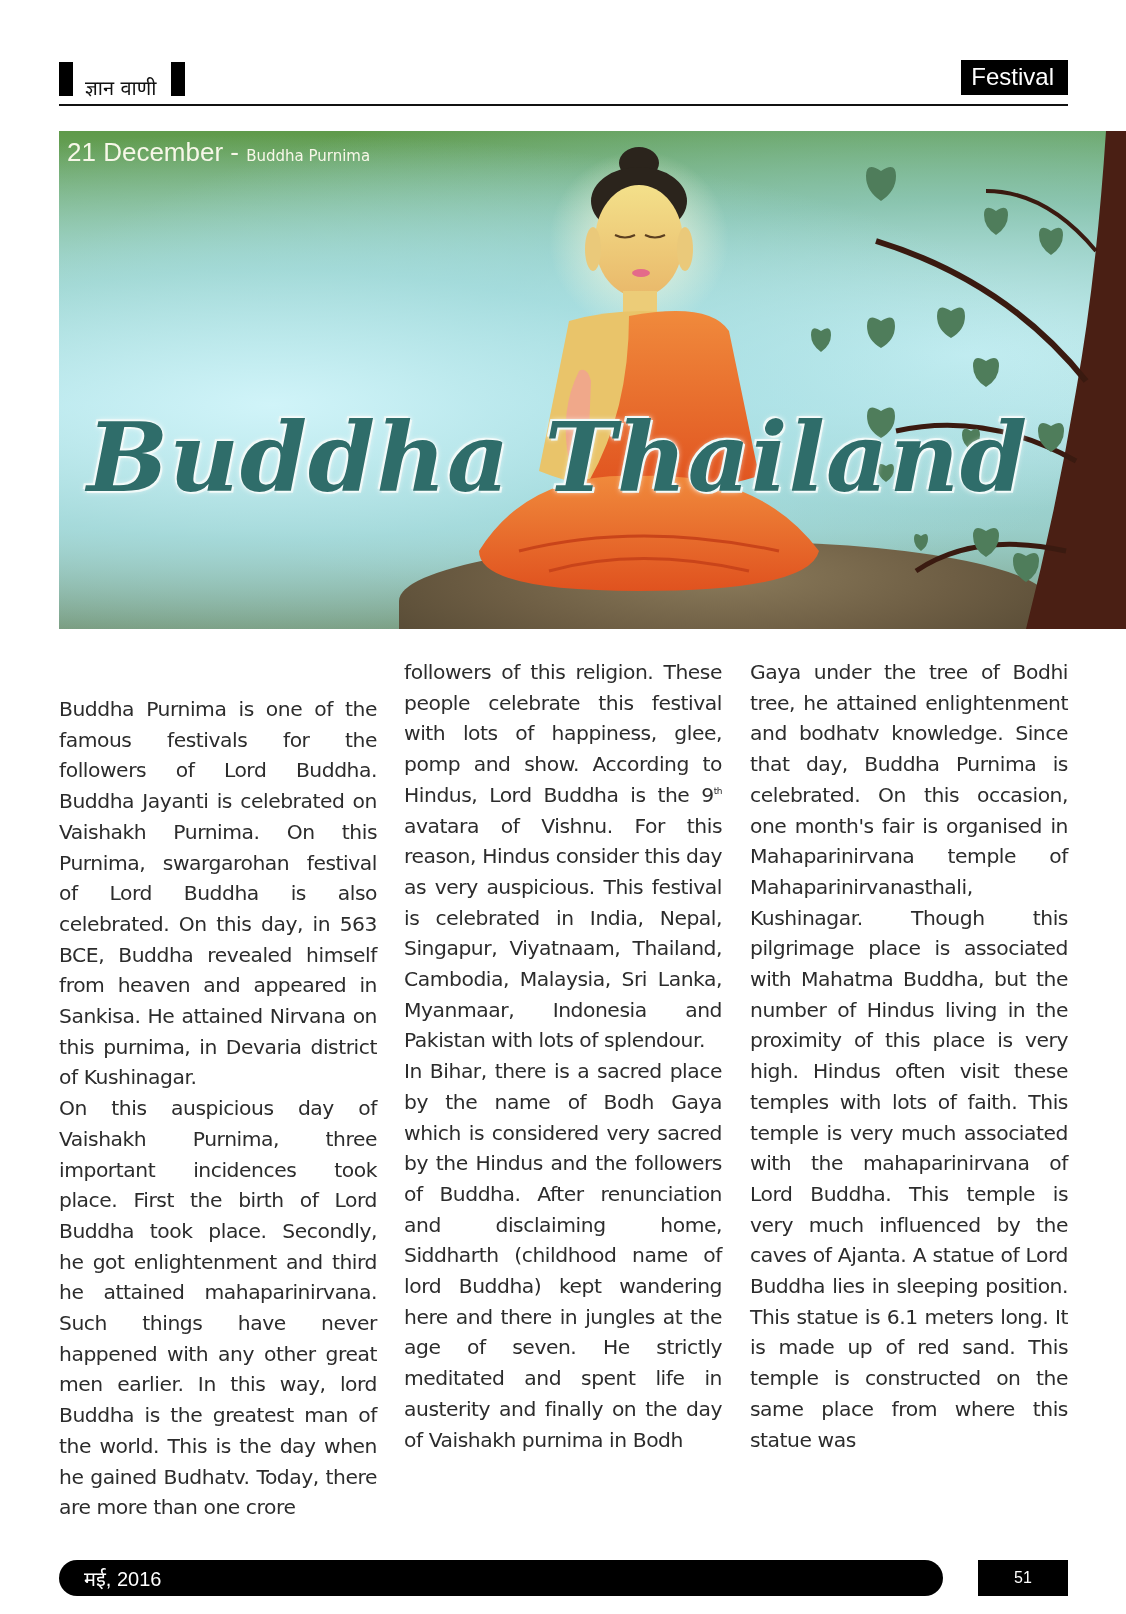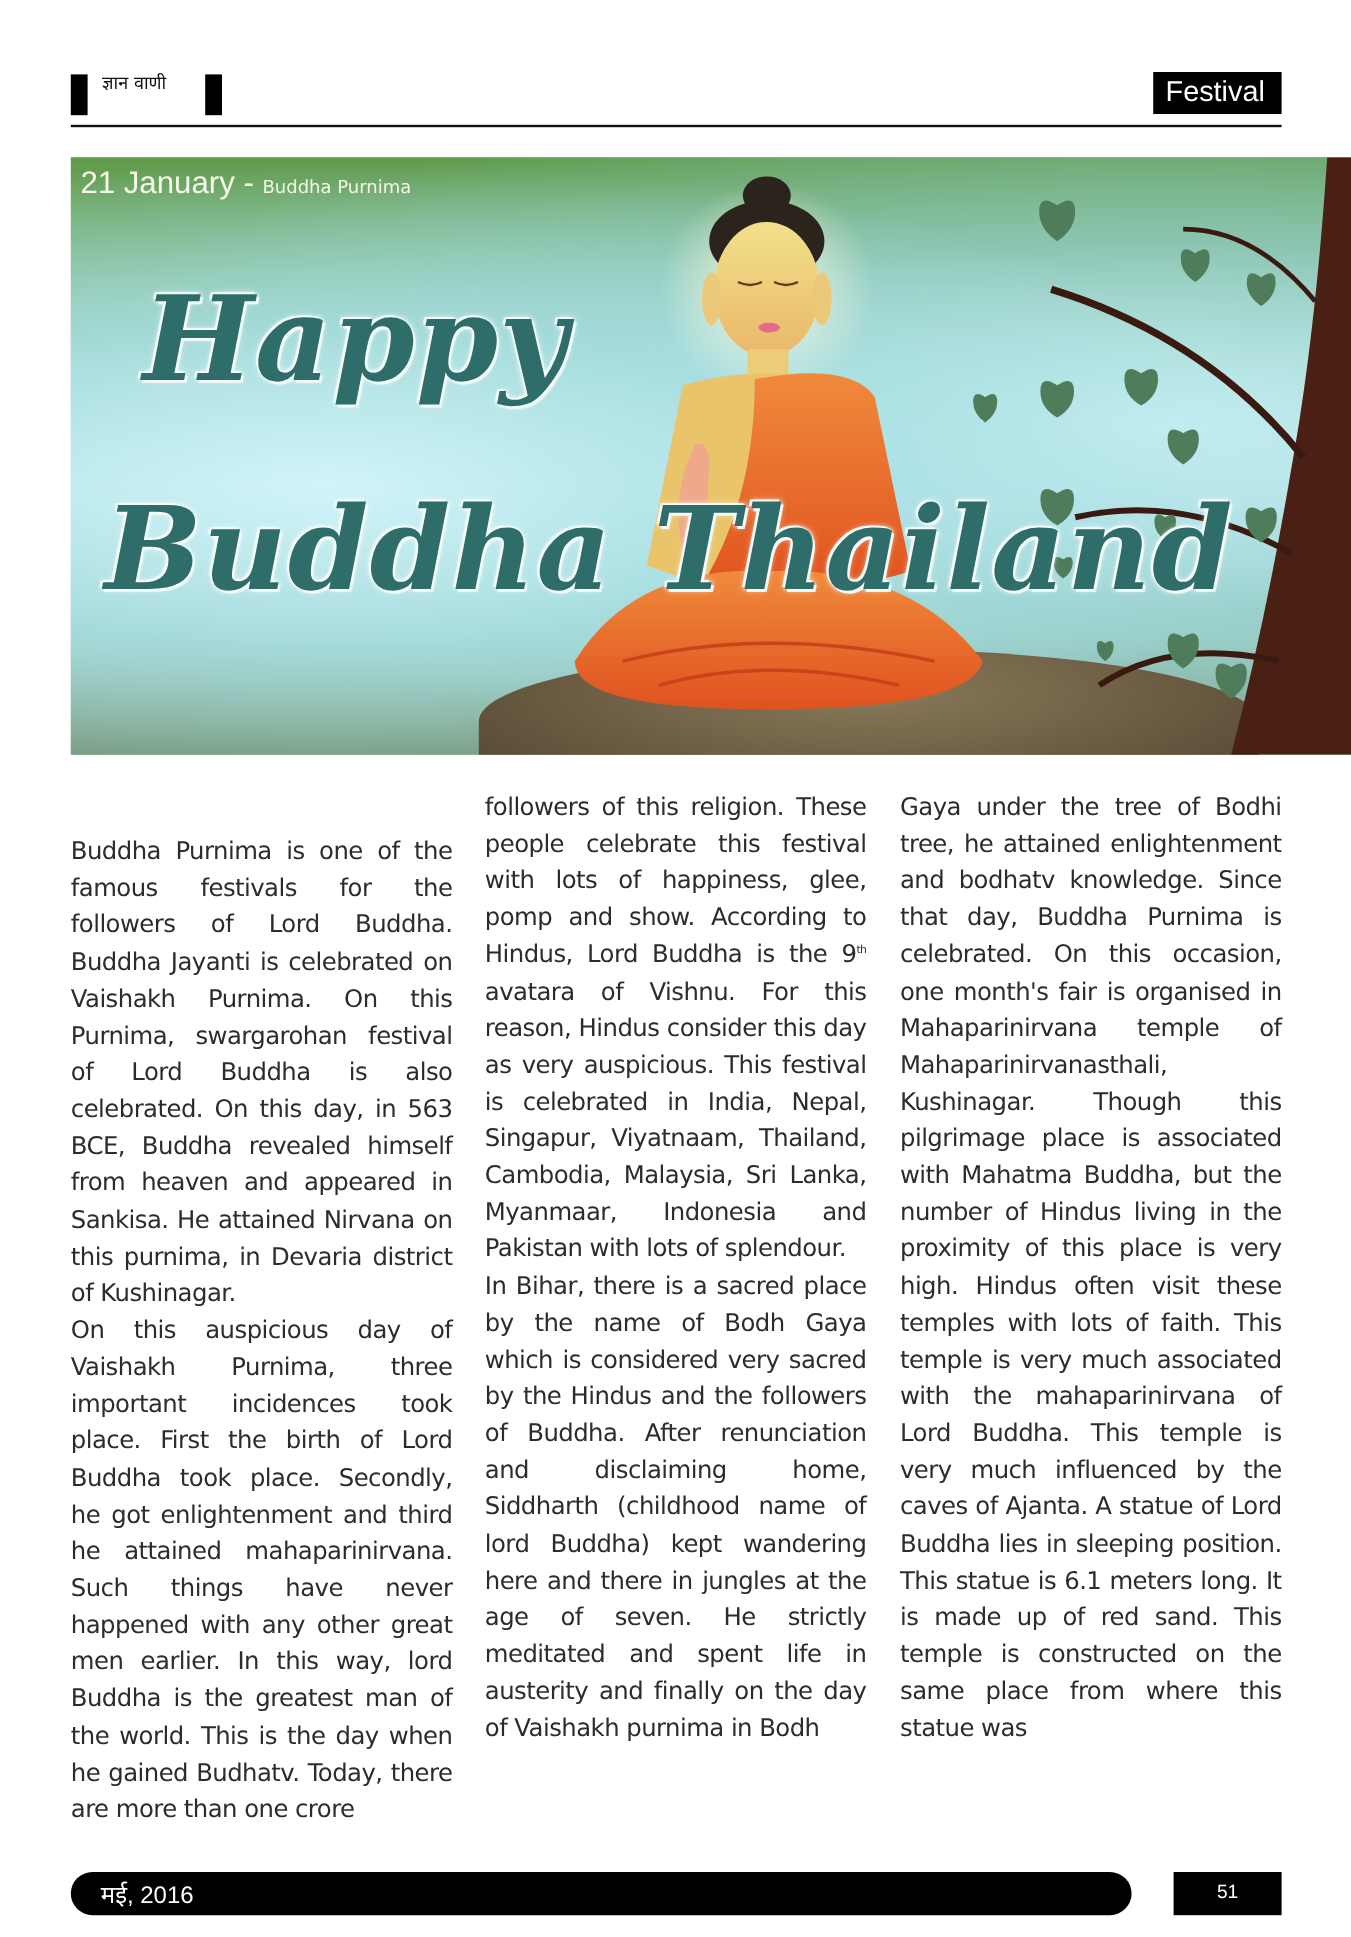--- a/index.html
+++ b/index.html
@@ -4,21 +4,21 @@
 <style>
   html, body { margin: 0; padding: 0; background: #ffffff; }
   body { width: 1126px; height: 1614px; position: relative; overflow: hidden;
          font-family: "DejaVu Sans", sans-serif; color: #2b2b2b; }
 
   
   .header { position: absolute; left: 59px; top: 58px; width: 1009px; height: 48px; }
   .hdr-block { position: absolute; top: 4px; width: 14px; height: 34px; background: #000; }
   .hdr-block.left { left: 0; }
   .hdr-block.right { left: 112px; }
-  .hdr-brand { position: absolute; left: 26px; top: 0; font-size: 15px; color: #111;
+  .hdr-brand { position: absolute; left: 26px; top: 16px; font-size: 20px; color: #111;
                font-family: "DejaVu Sans", sans-serif; }
   .hdr-section { position: absolute; right: 0; top: 2px; background: #000; color: #fff;
                  font-size: 24px; padding: 1px 14px 2px 10px; line-height: 32px;
                  font-family: "Liberation Sans", sans-serif; }
   .hdr-rule { position: absolute; left: 0; right: 0; top: 46px; height: 2px; background: #111; }
 
   
   .banner { position: absolute; left: 59px; top: 131px; width: 1067px; height: 498px; overflow: hidden;
             background:
               radial-gradient(ellipse at 20% 55%, rgba(210,245,250,0.95) 0%, rgba(170,225,230,0.7) 35%, rgba(90,150,110,0.0) 70%),
@@ -64,21 +64,21 @@
 <div class="header">
   <div class="hdr-block left"></div>
   <div class="hdr-brand">ज्ञान वाणी</div>
   <div class="hdr-block right"></div>
   <div class="hdr-section">Festival</div>
   <div class="hdr-rule"></div>
 </div>
 
 <div class="banner">
   <div class="banner-caption">
-    <span class="date">21 January - </span><span class="name">Buddha Purnima</span>
+    <span class="date">21 December - </span><span class="name">Buddha Purnima</span>
   </div>
 
   <div class="rock"></div>
 
   <svg class="buddha" viewBox="0 0 440 498">
     <defs>
       <radialGradient id="halo" cx="50%" cy="50%" r="50%">
         <stop offset="0%" stop-color="#fffbe0" stop-opacity="0.9"></stop>
         <stop offset="100%" stop-color="#fffbe0" stop-opacity="0"></stop>
       </radialGradient>
@@ -125,21 +125,20 @@
       <path d="M75 280 q-14 -9 -14 5 q0 14 14 22 q14 -8 14 -22 q0 -14 -14 -5z"></path>
       <path d="M165 300 q-9 -6 -9 4 q0 9 9 15 q9 -6 9 -15 q0 -10 -9 -4z"></path>
       <path d="M245 295 q-13 -8 -13 5 q0 13 13 21 q13 -8 13 -21 q0 -13 -13 -5z"></path>
       <path d="M80 335 q-8 -5 -8 3 q0 8 8 13 q8 -5 8 -13 q0 -8 -8 -3z"></path>
       <path d="M180 400 q-13 -8 -13 5 q0 13 13 21 q13 -8 13 -21 q0 -13 -13 -5z"></path>
       <path d="M220 425 q-13 -8 -13 5 q0 13 13 21 q13 -8 13 -21 q0 -13 -13 -5z"></path>
       <path d="M115 405 q-7 -5 -7 3 q0 7 7 12 q7 -5 7 -12 q0 -8 -7 -3z"></path>
     </g>
   </svg>
 
-  <div class="banner-title line1">Happy</div>
   <div class="banner-title line2">Buddha Thailand</div>
 </div>
 
 <div class="columns">
   <div class="col c1">
     <p>Buddha Purnima is one of the famous festivals for the followers of Lord Buddha. Buddha Jayanti is celebrated on Vaishakh Purnima. On this Purnima, swargarohan festival of Lord Buddha is also celebrated. On this day, in 563 BCE, Buddha revealed himself from heaven and appeared in Sankisa. He attained Nirvana on this purnima, in Devaria district of Kushinagar.</p>
     <p>On this auspicious day of Vaishakh Purnima, three important incidences took place. First the birth of Lord Buddha took place. Secondly, he got enlightenment and third he attained mahaparinirvana. Such things have never happened with any other great men earlier. In this way, lord Buddha is the greatest man of the world. This is the day when he gained Budhatv. Today, there are more than one crore</p>
   </div>
   <div class="col c2">
     <p><span>followers of this religion. These people celebrate this festival with lots of happiness, glee, pomp and show. According to Hindus, Lord Buddha is the 9</span><sup>th</sup><span> avatara of Vishnu. For this reason, Hindus consider this day as very auspicious. This festival is celebrated in India, Nepal, Singapur, Viyatnaam, Thailand, Cambodia, Malaysia, Sri Lanka, Myanmaar, Indonesia and Pakistan with lots of splendour.</span></p>

